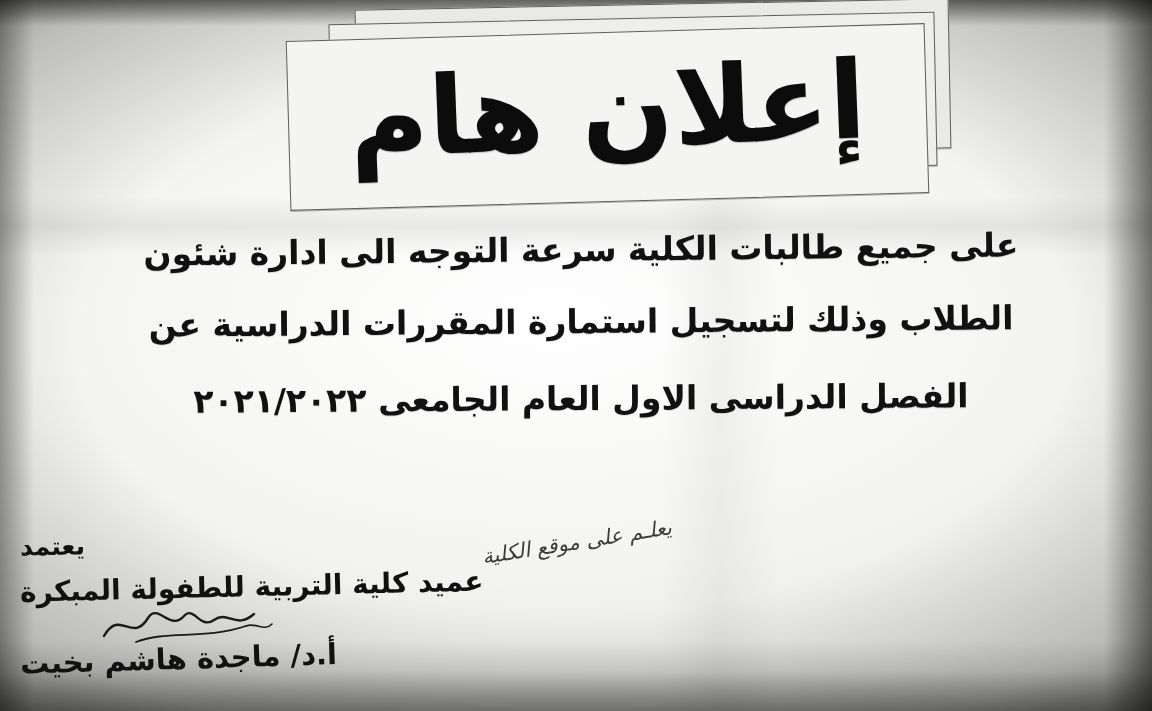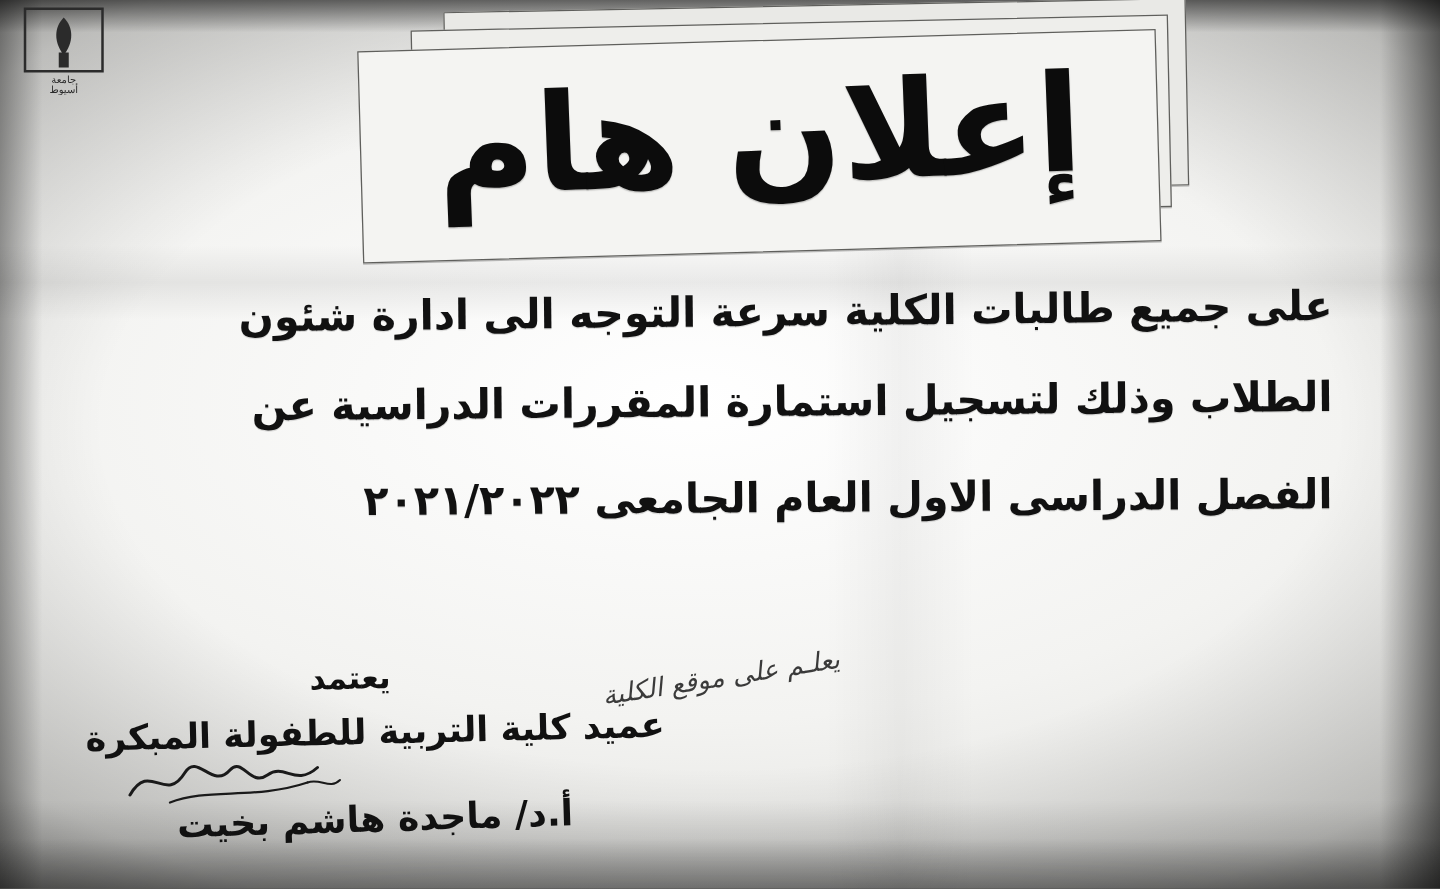--- a/index.html
+++ b/index.html
@@ -95,20 +95,21 @@
     text-shadow: 0 1px 1px rgba(0,0,0,0.22);
   }
 
   
   #body-text {
     position: absolute;
     z-index: 3;
     left: 96px;
     top: 218px;
     width: 970px;
+    text-align: center;
     direction: rtl;
     font-family: "DejaVu Sans", sans-serif;
     font-weight: bold;
     color: #111;
     font-size: 33px;
     line-height: 1.95;
     text-shadow: 0 1px 0 rgba(0,0,0,0.12);
   }
   #body-text .line { display: block; white-space: nowrap; }
   #body-text .line.l1 { transform: rotate(-0.6deg); font-size: 33px; }
@@ -117,21 +118,21 @@
   .year { letter-spacing: 2px; }
 
   
   #signoff {
     position: absolute;
     z-index: 3;
     left: 20px;
     top: 528px;
     width: 560px;
     direction: rtl;
-    text-align: center;
+    text-align: left;
     font-family: "DejaVu Sans", sans-serif;
     font-weight: bold;
     color: #111;
   }
   #signoff .approve {
     display: block;
     font-size: 25px;
     transform: rotate(-1deg);
     margin-bottom: 12px;
     margin-right: 40px;
@@ -199,29 +200,20 @@
 </style>
 </head>
 <body>
 
 <div id="photo">
 
   <div class="crease" id="crease-1"></div>
   <div class="crease" id="crease-2"></div>
   <div class="crease" id="shadow-bottom"></div>
 
-  <div class="logo" id="logo-right">
-    <svg viewBox="0 0 70 72" xmlns="http://www.w3.org/2000/svg">
-      <rect x="4" y="3" width="62" height="50" fill="none" stroke="#2b2b2b" stroke-width="2"></rect>
-      <path d="M35 10 C27 18 27 30 35 40 C43 30 43 18 35 10 Z" fill="#2b2b2b"></path>
-      <rect x="31" y="38" width="8" height="12" fill="#2b2b2b"></rect>
-      <text x="35" y="62" font-size="8" text-anchor="middle" fill="#2b2b2b" font-family="DejaVu Sans, sans-serif">جامعة</text>
-      <text x="35" y="70" font-size="8" text-anchor="middle" fill="#2b2b2b" font-family="DejaVu Sans, sans-serif">أسيوط</text>
-    </svg>
-  </div>
 
 
   <div class="sheet" id="sheet-3"></div>
   <div class="sheet" id="sheet-2"></div>
   <div class="sheet" id="sheet-1"></div>
 
   <div id="headline">إعلان هام</div>
 
   <div id="body-text">
     <span class="line l1">على جميع طالبات الكلية سرعة التوجه الى ادارة شئون</span>

